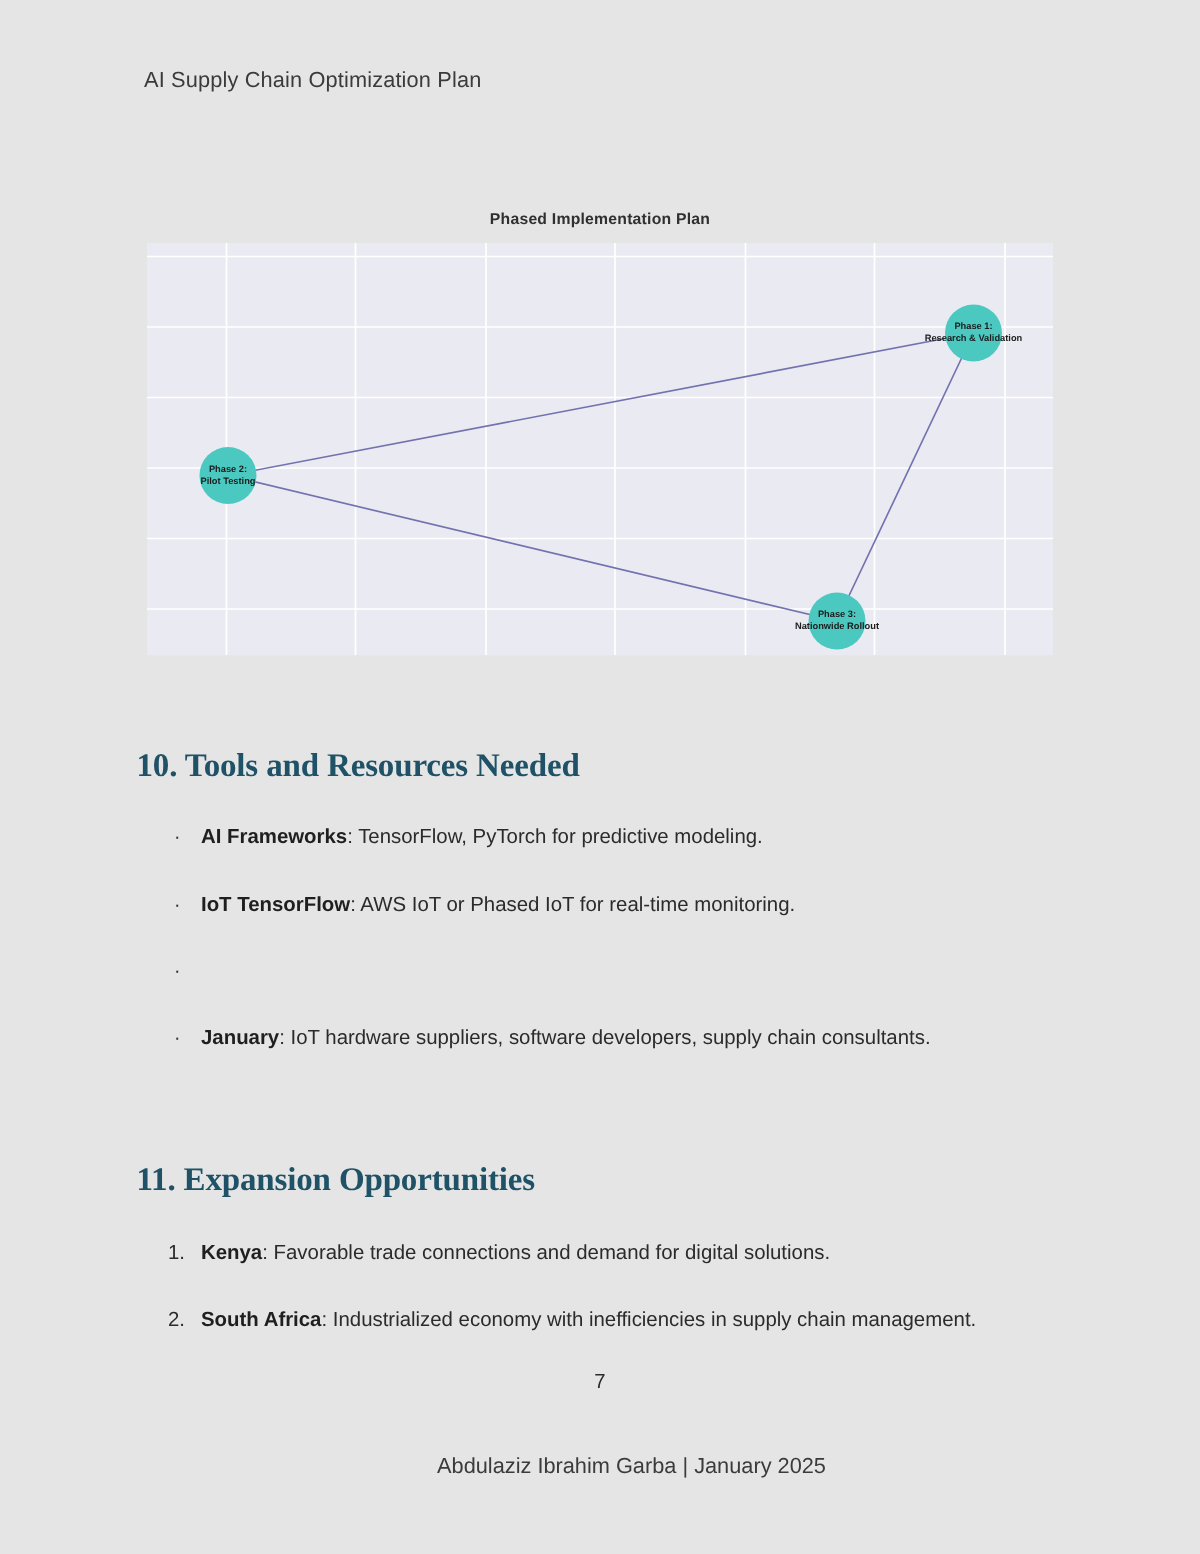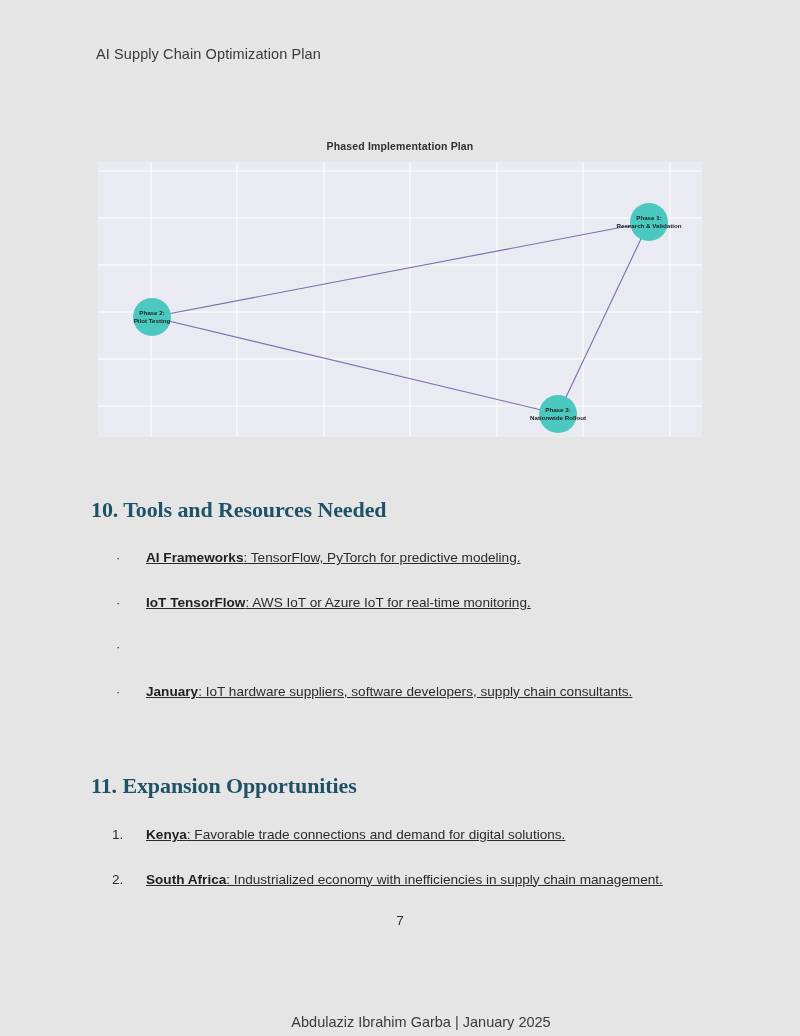--- a/index.html
+++ b/index.html
@@ -117,24 +117,23 @@
     width: 34px;
     font-size: 13.6px;
     color: #2b2b2b;
   }
   .li-marker.bullet {
     font-size: 13px;
     left: 4px;
   }
   .li-text {
     position: absolute;
-    left: 34px;
+    left: 22px;
     top: 0;
     white-space: nowrap;
-    text-decoration: underline;
   }
   .li-text b {
     font-weight: bold;
     color: #1f1f1f;
   }
 
   
   .page-number {
     position: absolute;
     left: 0;
@@ -145,21 +144,20 @@
     color: #2b2b2b;
   }
   .doc-footer {
     position: absolute;
     left: 0;
     top: 970px;
     width: 724px;
     text-align: center;
     font-size: 14.5px;
     color: #3b3b3b;
-    margin-top: 44px;
   }
   .doc-footer .inner {
     display: inline-block;
     padding-left: 118px;
   }
 </style>
 </head>
 <body>
 
 <div class="page">
@@ -223,21 +221,21 @@
 
   <div class="section-heading" id="heading-10">10. Tools and Resources Needed</div>
 
   <div class="list-block" id="tools-list">
     <div class="li-row">
       <span class="li-marker bullet">·</span>
       <span class="li-text"><b>AI Frameworks</b><span>: TensorFlow, PyTorch for predictive modeling.</span></span>
     </div>
     <div class="li-row">
       <span class="li-marker bullet">·</span>
-      <span class="li-text"><b>IoT TensorFlow</b><span>: AWS IoT or Azure IoT for real-time monitoring.</span></span>
+      <span class="li-text"><b>IoT TensorFlow</b><span>: AWS IoT or Phased IoT for real-time monitoring.</span></span>
     </div>
     <div class="li-row">
       <span class="li-marker bullet">·</span>
     </div>
     <div class="li-row">
       <span class="li-marker bullet">·</span>
       <span class="li-text"><b>January</b><span>: IoT hardware suppliers, software developers, supply chain consultants.</span></span>
     </div>
   </div>
 

